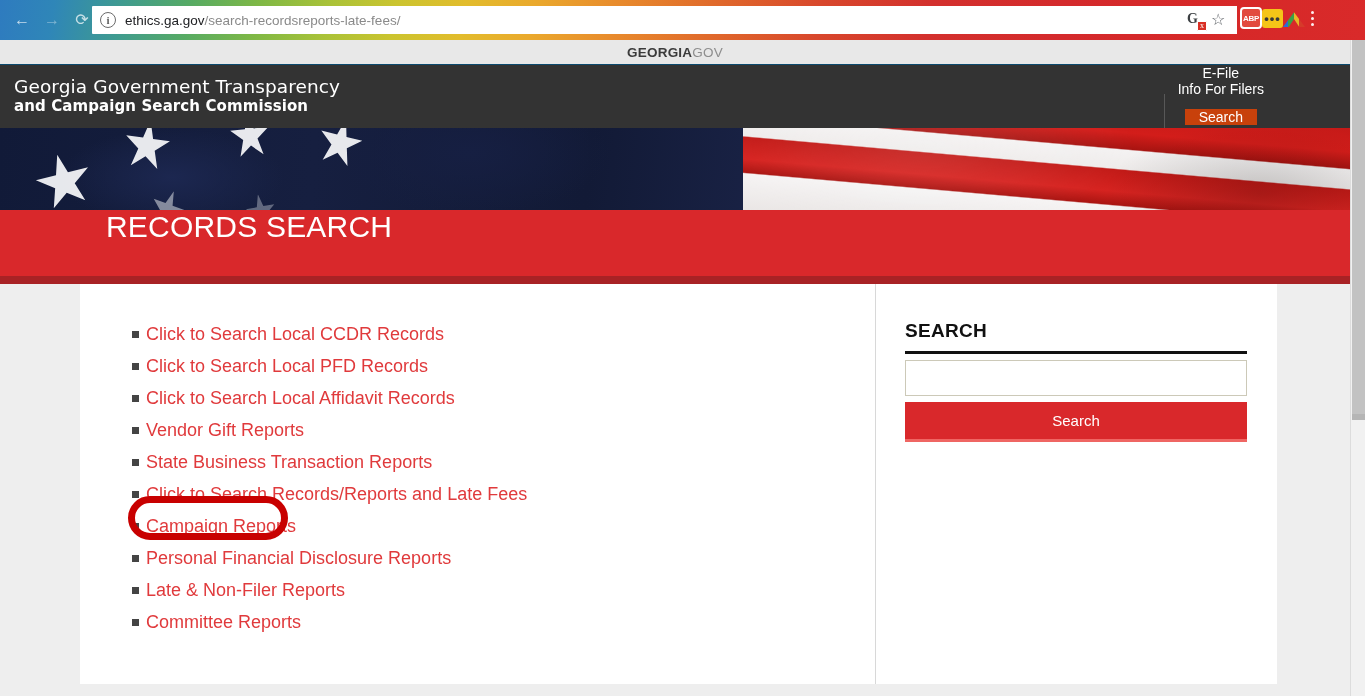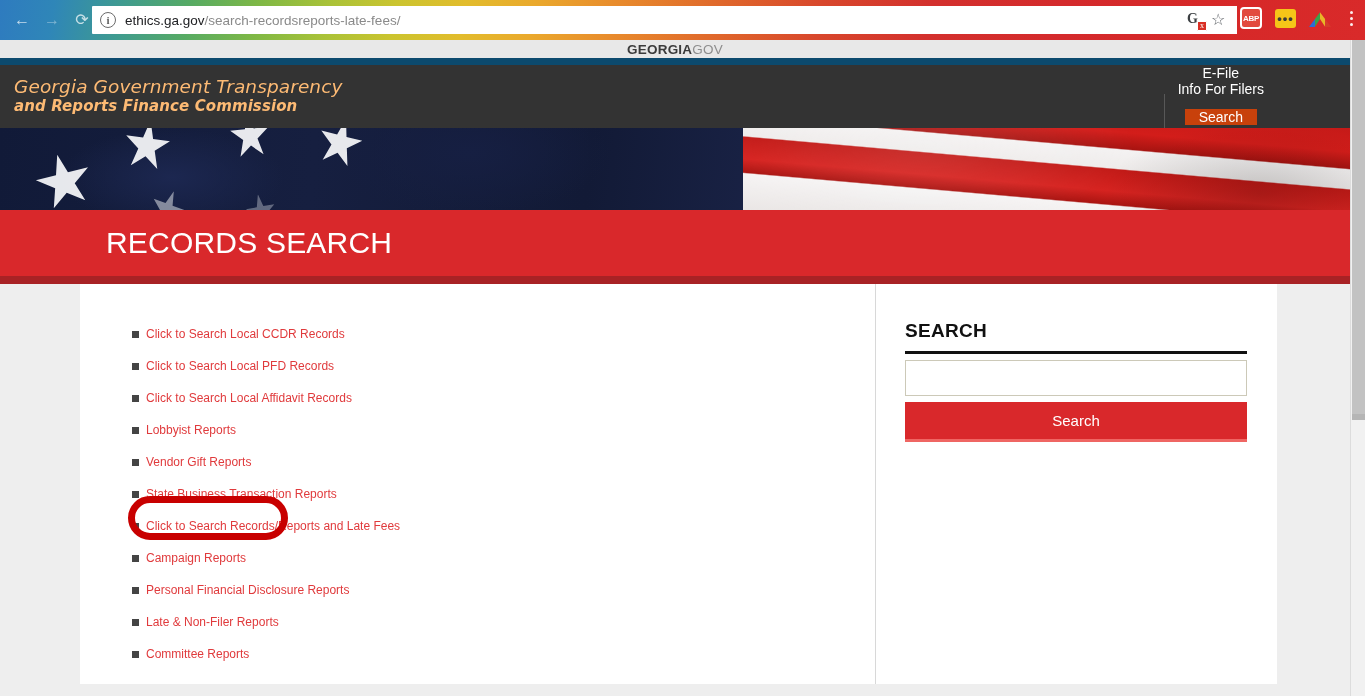--- a/index.html
+++ b/index.html
@@ -71,21 +71,21 @@
     position: absolute; right: -1px; bottom: -2px;
     width: 10px; height: 10px; background: #d93025;
     border: 1px solid #fff; border-radius: 1px;
     color: #fff; font-size: 8px; line-height: 8px; text-align: center;
     font-family: "Liberation Serif", serif;
   }
   .star-icon { font-size: 16px; color: #5f6368; line-height: 1; }
 
   .ext-icons {
     position: absolute; top: 7px; left: 1240px;
-    display: flex; align-items: center; gap: 13px;
+    display: flex; align-items: center; 
   }
   .abp-icon {
     width: 22px; height: 22px;
     background: #e24a3e;
     border: 2px solid #ffffff;
     border-radius: 4px;
     color: #ffffff; font-size: 8px; font-weight: bold;
     display: flex; align-items: center; justify-content: center;
     letter-spacing: -0.3px;
   }
@@ -113,35 +113,34 @@
     width: 1365px; height: 656px;
     background: #eeeeee;
     overflow: hidden;
   }
 
   
   .gagov-bar {
     height: 25px; width: 1350px;
     background: #e8e8e8;
     display: flex; align-items: center; justify-content: center;
-    border-bottom: 7px solid #0c4a6e;
+    border-bottom: 1px solid #0c4a6e;
   }
   .gagov-bar .ga { font-size: 13.5px; font-weight: bold; color: #3b3b3b; letter-spacing: 0.2px; }
   .gagov-bar .gov { font-size: 13.5px; font-weight: normal; color: #8e8e8e; letter-spacing: 0.2px; }
 
   
   .site-header {
     position: relative;
     width: 1350px; height: 63px;
     background: #333333;
   }
   .logo {
     position: absolute; left: 14px; top: 11px;
-    color: #fdba74;
-    font-style: italic;
+    color: #ffffff;
   }
   .logo .l1 {
     font-size: 18.5px; font-weight: 400; line-height: 21px;
     letter-spacing: 0.1px;
     font-family: "DejaVu Sans", sans-serif;
   }
   .logo .l2 {
     font-size: 15px; font-weight: bold; line-height: 18px;
     letter-spacing: 0.1px;
     font-family: "DejaVu Sans", sans-serif;
@@ -205,21 +204,21 @@
   .hero-seam {
     position: absolute; top: 0; height: 100%; width: 5px;
     left: 56%;
     background: linear-gradient(90deg, rgba(10,16,40,0) 0%, #0a1028 35%, #7a1b22 60%, rgba(122,27,34,0) 100%);
   }
 
   
   .title-band {
     width: 1350px; height: 66px;
     background: #d9282b;
-    display: flex; align-items: center;
+    display: flex; align-items: flex-start;
   }
   .title-band .band-text {
     margin-left: 106px;
     color: #ffffff;
     font-size: 30px; font-weight: 400;
     letter-spacing: 0.2px;
   }
   .title-band-shadow { width: 1350px; height: 8px; background: #a82225; }
 
   
@@ -242,21 +241,21 @@
     height: 32px;
     display: flex; align-items: center;
   }
   .link-list li::before {
     content: ""; position: absolute;
     left: 52px; top: 13px;
     width: 7px; height: 7px; background: #444444;
   }
   .link-list a {
     color: #e03a3c;
-    font-size: 12px;
+    font-size: 18px;
     text-decoration: none;
   }
 
   .annotation-box {
     position: absolute;
     left: 48px; top: 212px;
     width: 160px; height: 44px;
     border: 7px solid #c80000;
     border-radius: 22px;
     pointer-events: none;
@@ -349,21 +348,21 @@
 <div class="viewport">
 
   <div class="gagov-bar">
     <span class="ga">GEORGIA</span>
       <span class="gov">GOV</span>
   </div>
 
   <div class="site-header">
     <div class="logo">
       <div class="l1">Georgia Government Transparency</div>
-      <div class="l2">and Reports Finance Commission</div>
+      <div class="l2">and Campaign Search Commission</div>
     </div>
     <nav class="main-nav">
       <a class="nav-item">E-File</a>
       <a class="nav-item">Info For Filers</a>
       <a class="nav-item active">Search</a>
       <a class="nav-item">Legal Us</a>
     </nav>
   </div>
 
   <div class="hero">
@@ -392,23 +391,20 @@
           <li>
               <a>Click to Search Local CCDR Records</a>
             </li>
           <li>
               <a>Click to Search Local PFD Records</a>
             </li>
           <li>
               <a>Click to Search Local Affidavit Records</a>
             </li>
           <li>
-              <a>Lobbyist Reports</a>
-            </li>
-          <li>
               <a>Vendor Gift Reports</a>
             </li>
           <li>
               <a>State Business Transaction Reports</a>
             </li>
           <li>
               <a>Click to Search Records/Reports and Late Fees</a>
             </li>
           <li>
               <a>Campaign Reports</a>

